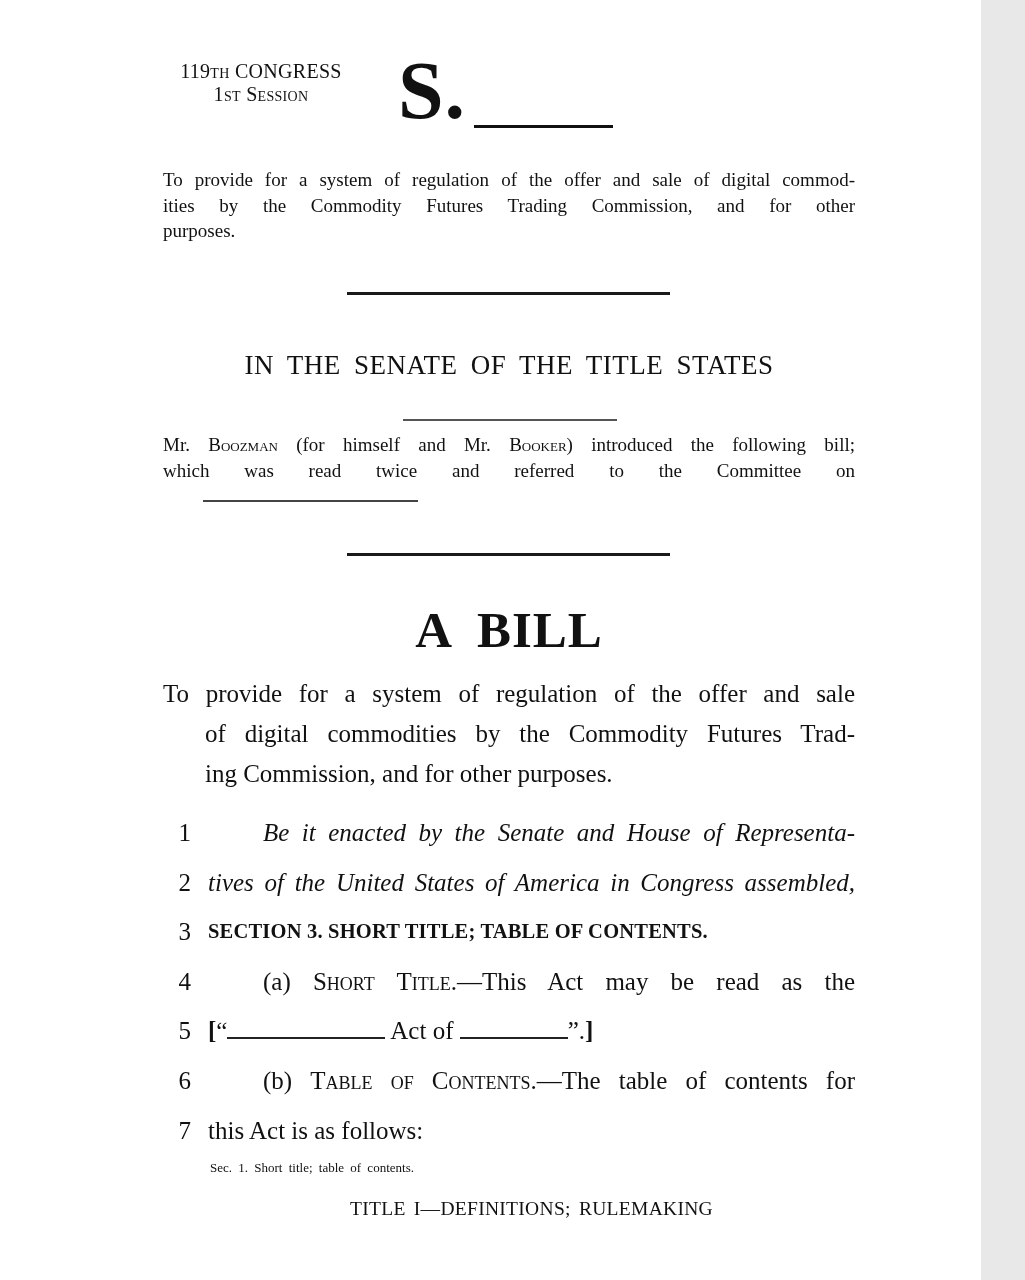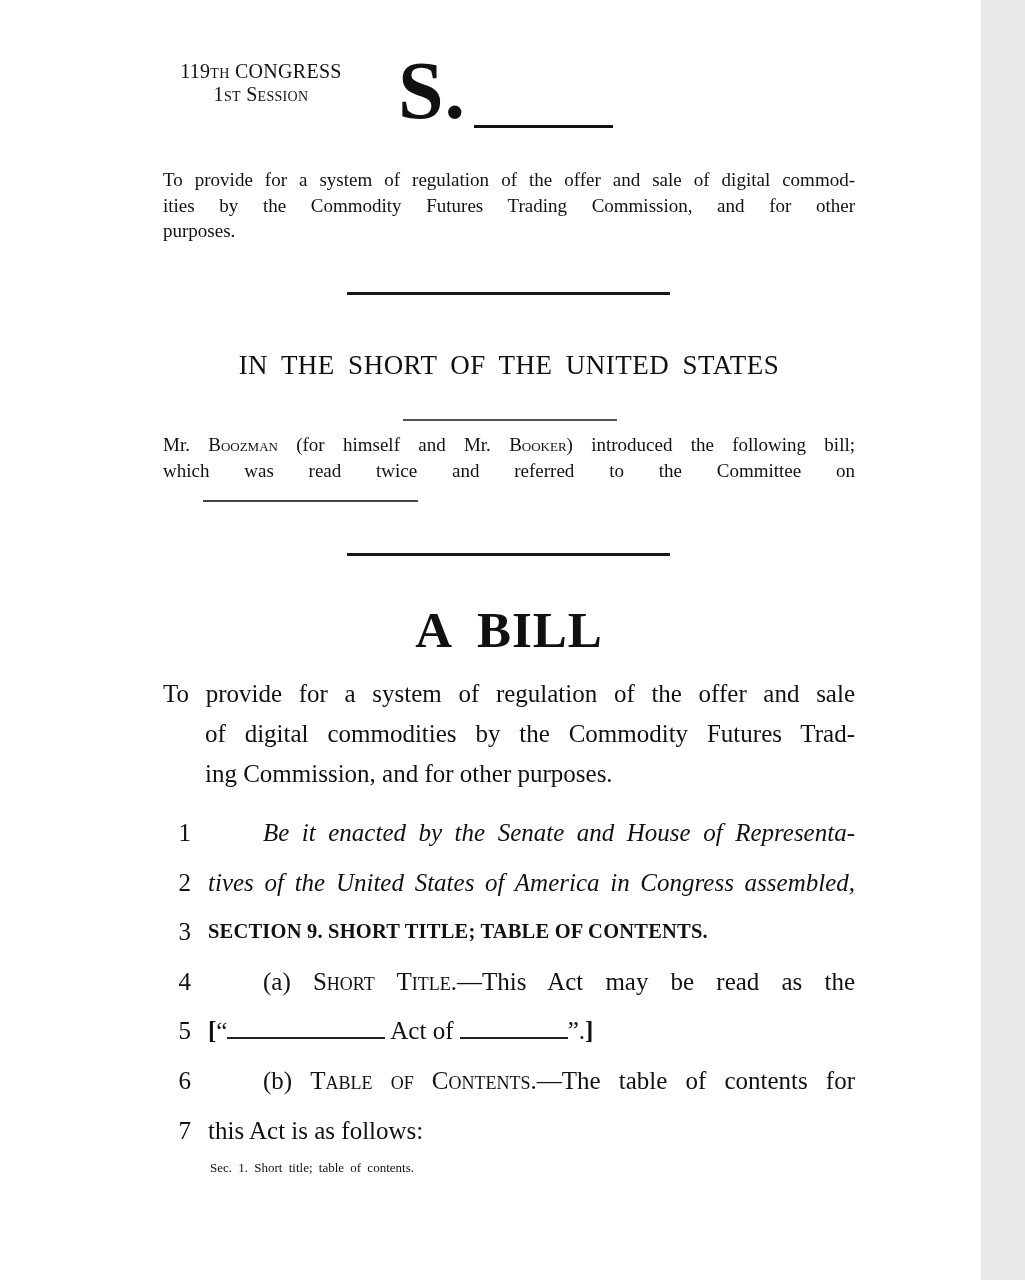--- a/index.html
+++ b/index.html
@@ -88,21 +88,21 @@
   <div class="abs bill-number-blank"></div>
 
   <div class="abs preamble">
     <div class="jline">To provide for a system of regulation of the offer and sale of digital commod-</div>
     <div class="jline hang">ities by the Commodity Futures Trading Commission, and for other</div>
     <div class="hang">purposes.</div>
   </div>
 
   <div class="abs rule rule-1"></div>
 
-  <div class="abs senate-heading">IN THE SHORT OF THE UNITED STATES</div>
+  <div class="abs senate-heading">IN THE SENATE OF THE TITLE STATES</div>
 
   <div class="abs rule rule-short"></div>
 
   <div class="abs sponsor">
     <div class="jline"><span>Mr. </span><span class="sc">Boozman</span><span> (for himself and Mr. </span><span class="sc">Booker</span><span>) introduced the following bill; </span></div>
     <div class="jline hang">which was read twice and referred to the Committee on</div>
     <div class="sponsor-blank-row"><span class="sponsor-blank"></span></div>
   </div>
 
   <div class="abs rule rule-2"></div>
@@ -122,21 +122,21 @@
       <div class="ltext jl indent" style="font-style:italic">Be it enacted by the Senate and House of Representa-</div>
     </div>
 
     <div class="bline">
       <span class="lnum">2</span>
       <div class="ltext jl" style="font-style:italic">tives of the United States of America in Congress assembled,</div>
     </div>
 
     <div class="bline">
       <span class="lnum">3</span>
-      <div class="ltext sec-head">SECTION 9. SHORT TITLE; TABLE OF CONTENTS.</div>
+      <div class="ltext sec-head">SECTION 3. SHORT TITLE; TABLE OF CONTENTS.</div>
     </div>
 
     <div class="bline">
       <span class="lnum">4</span>
       <div class="ltext jl indent"><span>(a) </span><span class="sc">Short Title</span><span>.—This Act may be read as the</span></div>
     </div>
 
     <div class="bline">
       <span class="lnum">5</span>
       <div class="ltext"><span class="b">[</span><span>“</span><span class="blank blank-long"></span><span> Act of </span><span class="blank blank-short"></span><span>”.</span><span class="b">]</span></div>
@@ -148,14 +148,15 @@
     </div>
 
     <div class="bline">
       <span class="lnum">7</span>
       <div class="ltext">this Act is as follows:</div>
     </div>
 
   </div>
 
   <div class="abs toc-sec">Sec. 1. Short title; table of contents.</div>
+  <div class="abs toc-title">TITLE I—DEFINITIONS; RULEMAKING</div>
 
 </div>
 
 </body></html>

